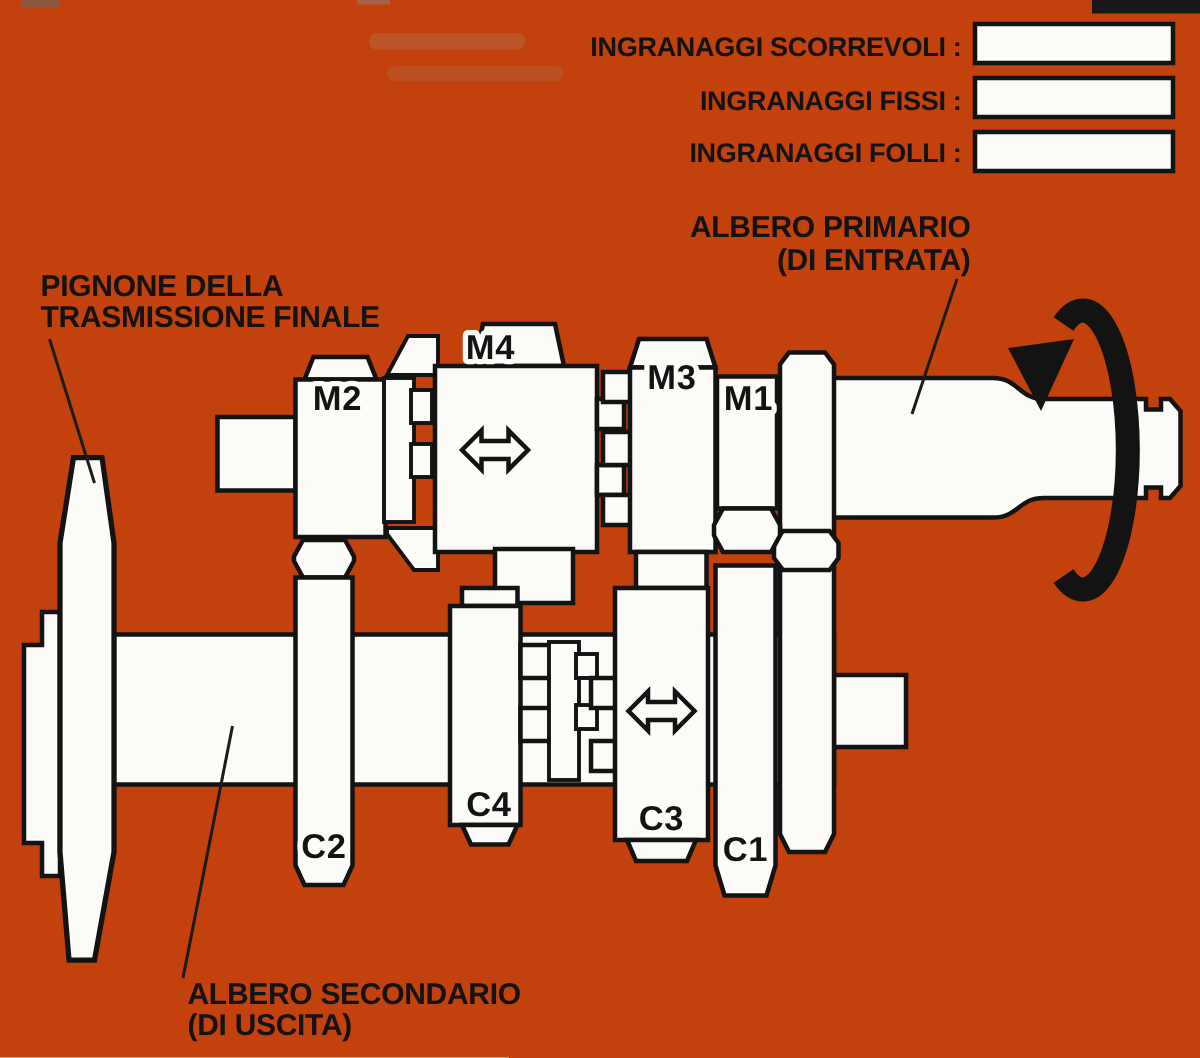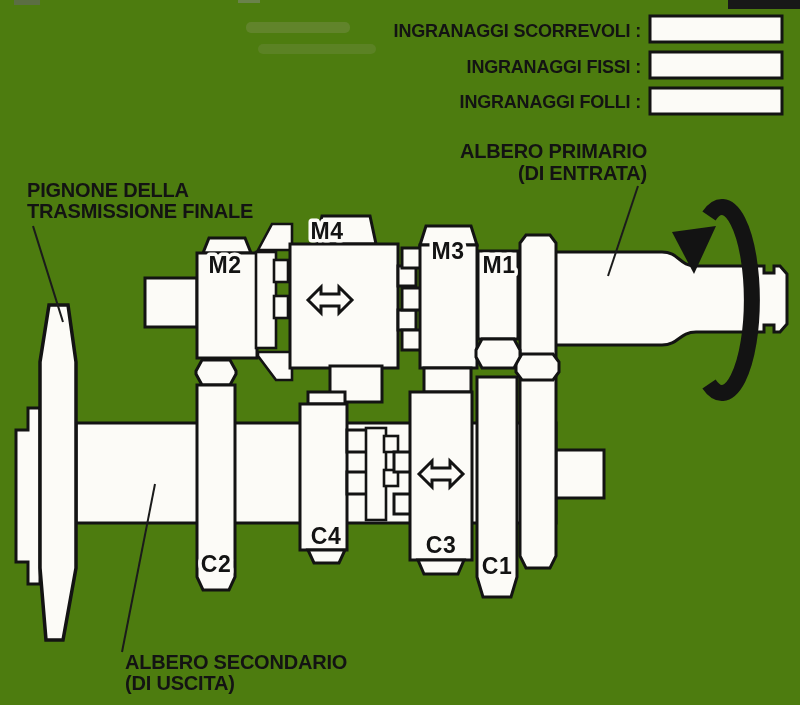--- a/index.html
+++ b/index.html
@@ -1,18 +1,18 @@
 <!DOCTYPE html>
 <html><head>
 <meta charset="utf-8">
 <style>
   html,body{margin:0;padding:0;background:#e8e5df;}
   .page{
     width:800px;height:705px;position:relative;overflow:hidden;
-    background:#4d7c0f;
+    background:#c2410c;
     font-family:"Liberation Sans", sans-serif;
   }
   svg{display:block;}
   .outline{fill:#fcfbf7;stroke:#131313;stroke-width:3;stroke-linejoin:miter;}
   .thick{stroke-width:3.5;}
   .whitepiece{fill:#fcfbf7;stroke:#131313;stroke-width:2.6;stroke-linejoin:miter;}
   .callout{font:bold 20px "Liberation Sans", sans-serif;fill:#131313;letter-spacing:-0.2px;}
   .legend-label{font:bold 18px "Liberation Sans", sans-serif;fill:#131313;letter-spacing:-0.2px;}
   .gear-label{
     font:bold 23px "Liberation Sans", sans-serif;fill:#131313;

